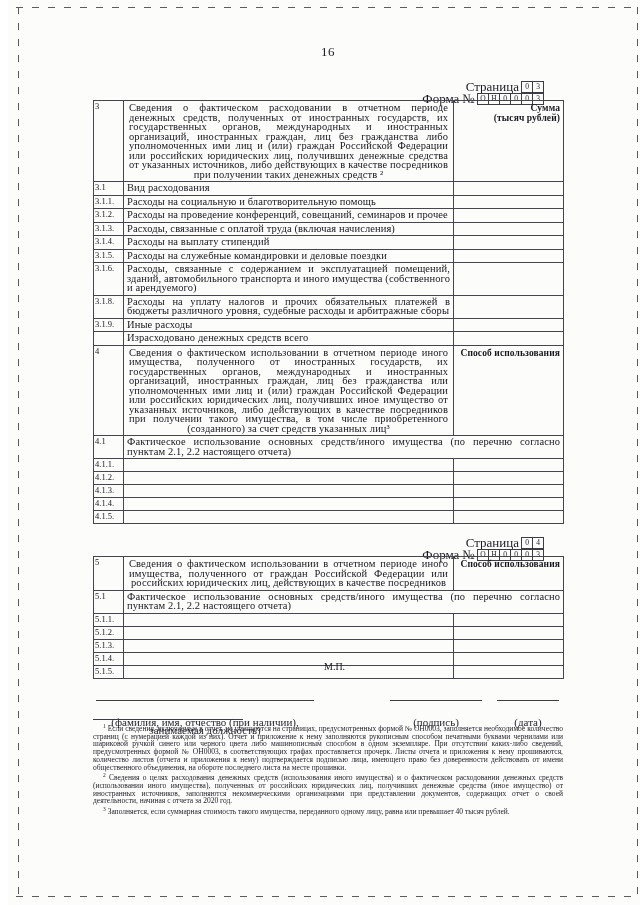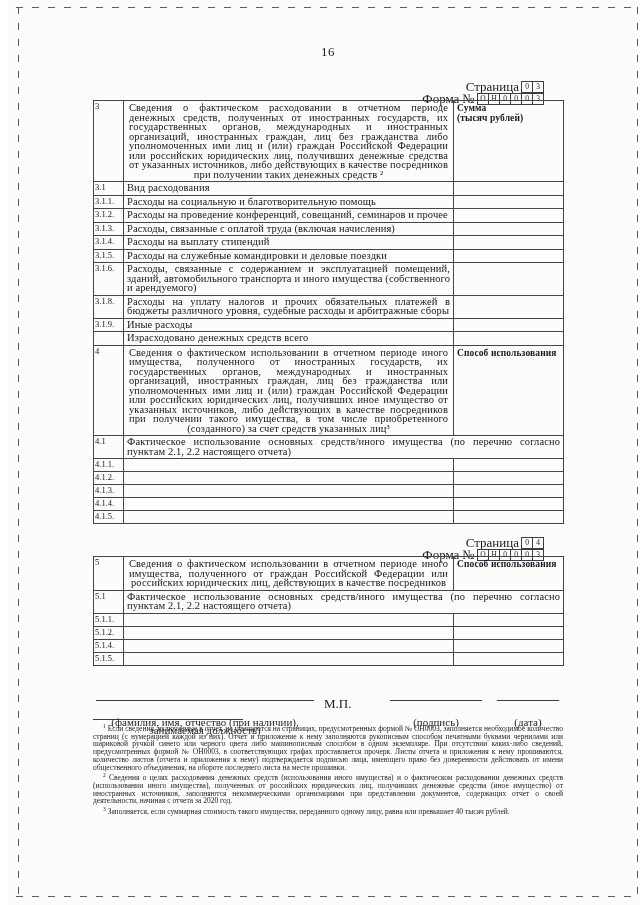--- a/index.html
+++ b/index.html
@@ -17,30 +17,30 @@
   .fh-row{height:12px;white-space:nowrap;}
   .fh-label{font-size:13px;vertical-align:middle;margin-right:3px;}
   .cb{display:inline-block;width:10px;height:10px;line-height:10px;border:1px solid #3c3c44;margin-left:-1px;text-align:center;font-size:7.5px;vertical-align:middle;background:#fdfdfc;}
 
   
   .ft{position:absolute;left:85px;width:470px;border-collapse:collapse;table-layout:fixed;}
   .ft td{border:1px solid #45454d;vertical-align:top;font-size:10.5px;line-height:9.5px;letter-spacing:0.1px;padding:1px 3px 2px;color:#17171f;}
   .c-num{width:30px}.c-txt{width:330px}.c-val{width:110px}
   td.num{font-size:8.5px;padding:1px 1px;letter-spacing:0;}
   td.sect{font-weight:normal;text-align:justify;text-align-last:center;padding:2px 5px;}
-  td.vhead{font-weight:bold;text-align:left;white-space:pre-line;font-size:9.5px;line-height:9.5px;padding-top:3px;}
+  td.vhead{font-weight:bold;text-align:right;white-space:pre-line;font-size:9.5px;line-height:9.5px;padding-top:3px;}
   td.txt{text-align:justify;}
   tr.er td{height:9px;line-height:9px;}
 
   
   .sigline{position:absolute;top:700px;border-top:1px solid #3c3c44;text-align:center;font-size:11px;line-height:8px;padding-top:17px;color:#26262f;}
   .sig-name{left:88px;width:218px;}
   .sig-sign{left:382px;width:92px;font-family:Liberation Serif, serif;}
   .sig-date{left:489px;width:62px;}
-  .sig-mp{position:absolute;top:696px;left:316px;font-size:13px;color:#1b1b24;}
+  .sig-mp{position:absolute;top:661px;left:316px;font-size:10px;color:#1b1b24;}
 
   
   .fnrule{position:absolute;left:85px;top:719px;width:150px;border-top:1px solid #3c3c44;}
   .fns{position:absolute;left:85px;top:725px;width:470px;font-size:7.5px;line-height:7.7px;text-align:justify;color:#1d1d26;}
   .fn{margin:0 0 3px;text-indent:10px;}
   .fn sup{font-size:5.5px;line-height:0;}
 </style>
 </head>
 <body>
 
@@ -191,20 +191,25 @@
           <td class="num">5.1.1.</td>
           <td class="txt"></td>
           <td class="val"></td>
         </tr>
       <tr class="er">
           <td class="num">5.1.2.</td>
           <td class="txt"></td>
           <td class="val"></td>
         </tr>
       <tr class="er">
+          <td class="num">5.1.3.</td>
+          <td class="txt"></td>
+          <td class="val"></td>
+        </tr>
+      <tr class="er">
           <td class="num">5.1.4.</td>
           <td class="txt"></td>
           <td class="val"></td>
         </tr>
       <tr class="er">
           <td class="num">5.1.5.</td>
           <td class="txt"></td>
           <td class="val"></td>
         </tr>
     </tbody>

